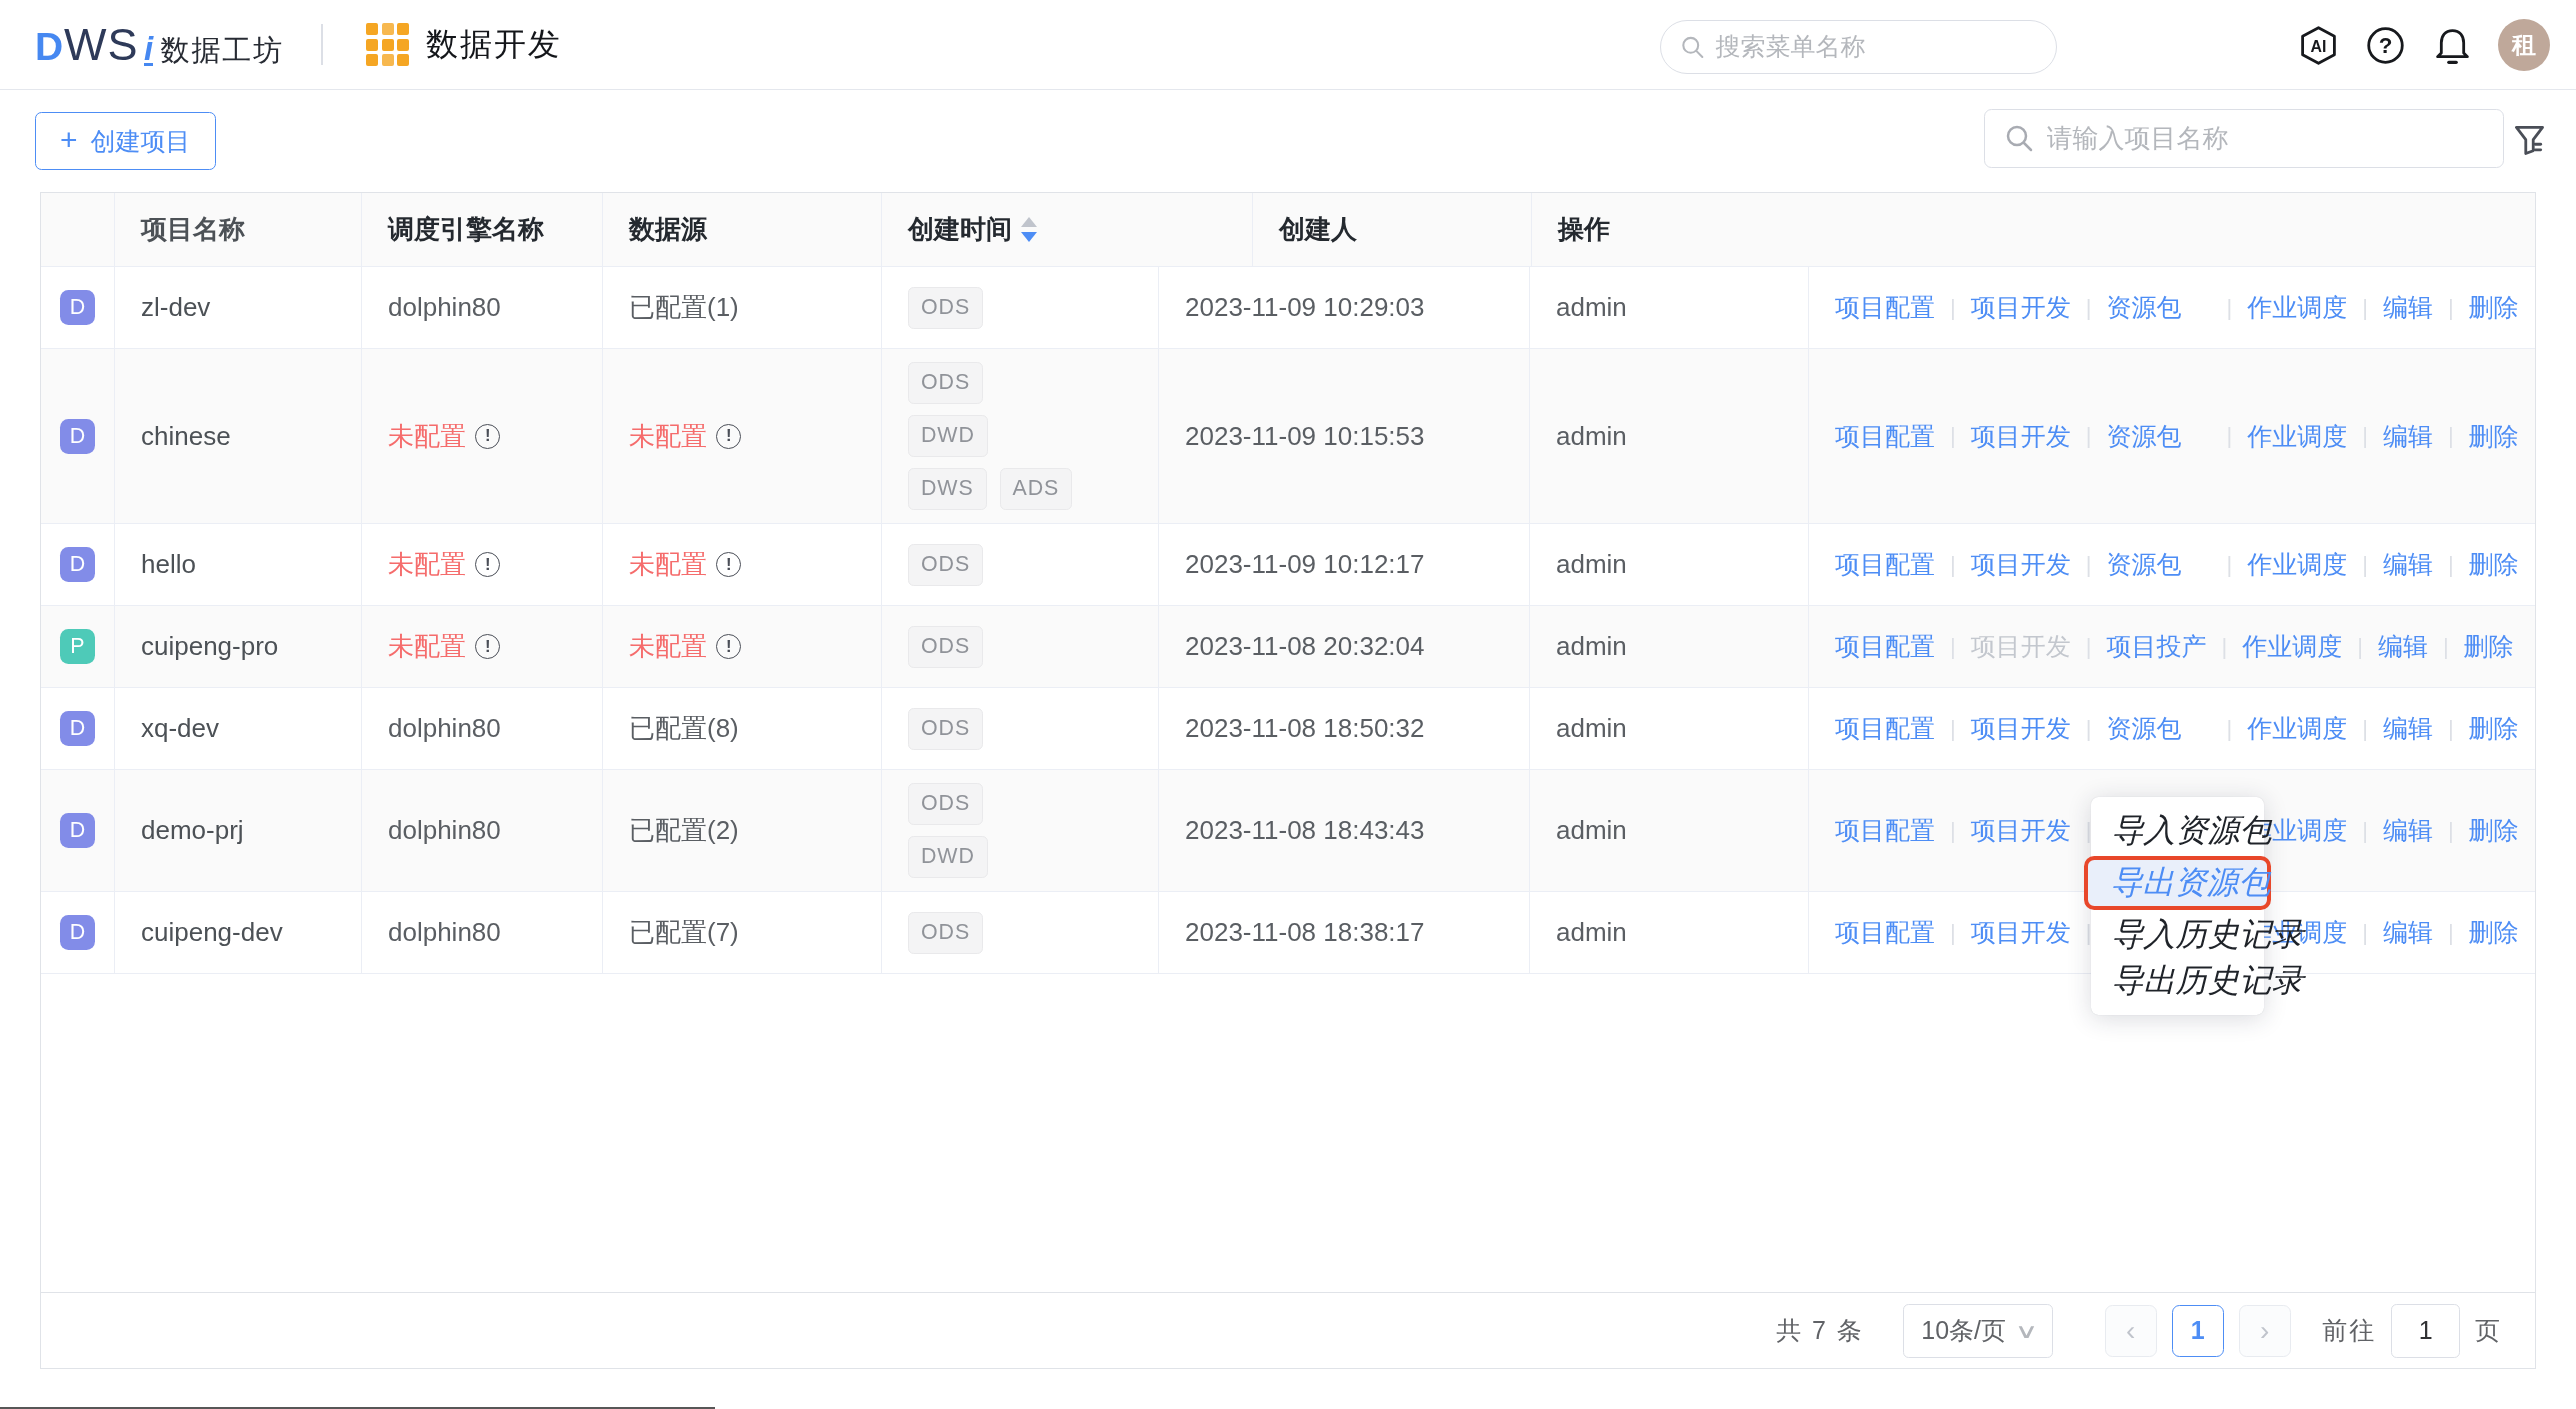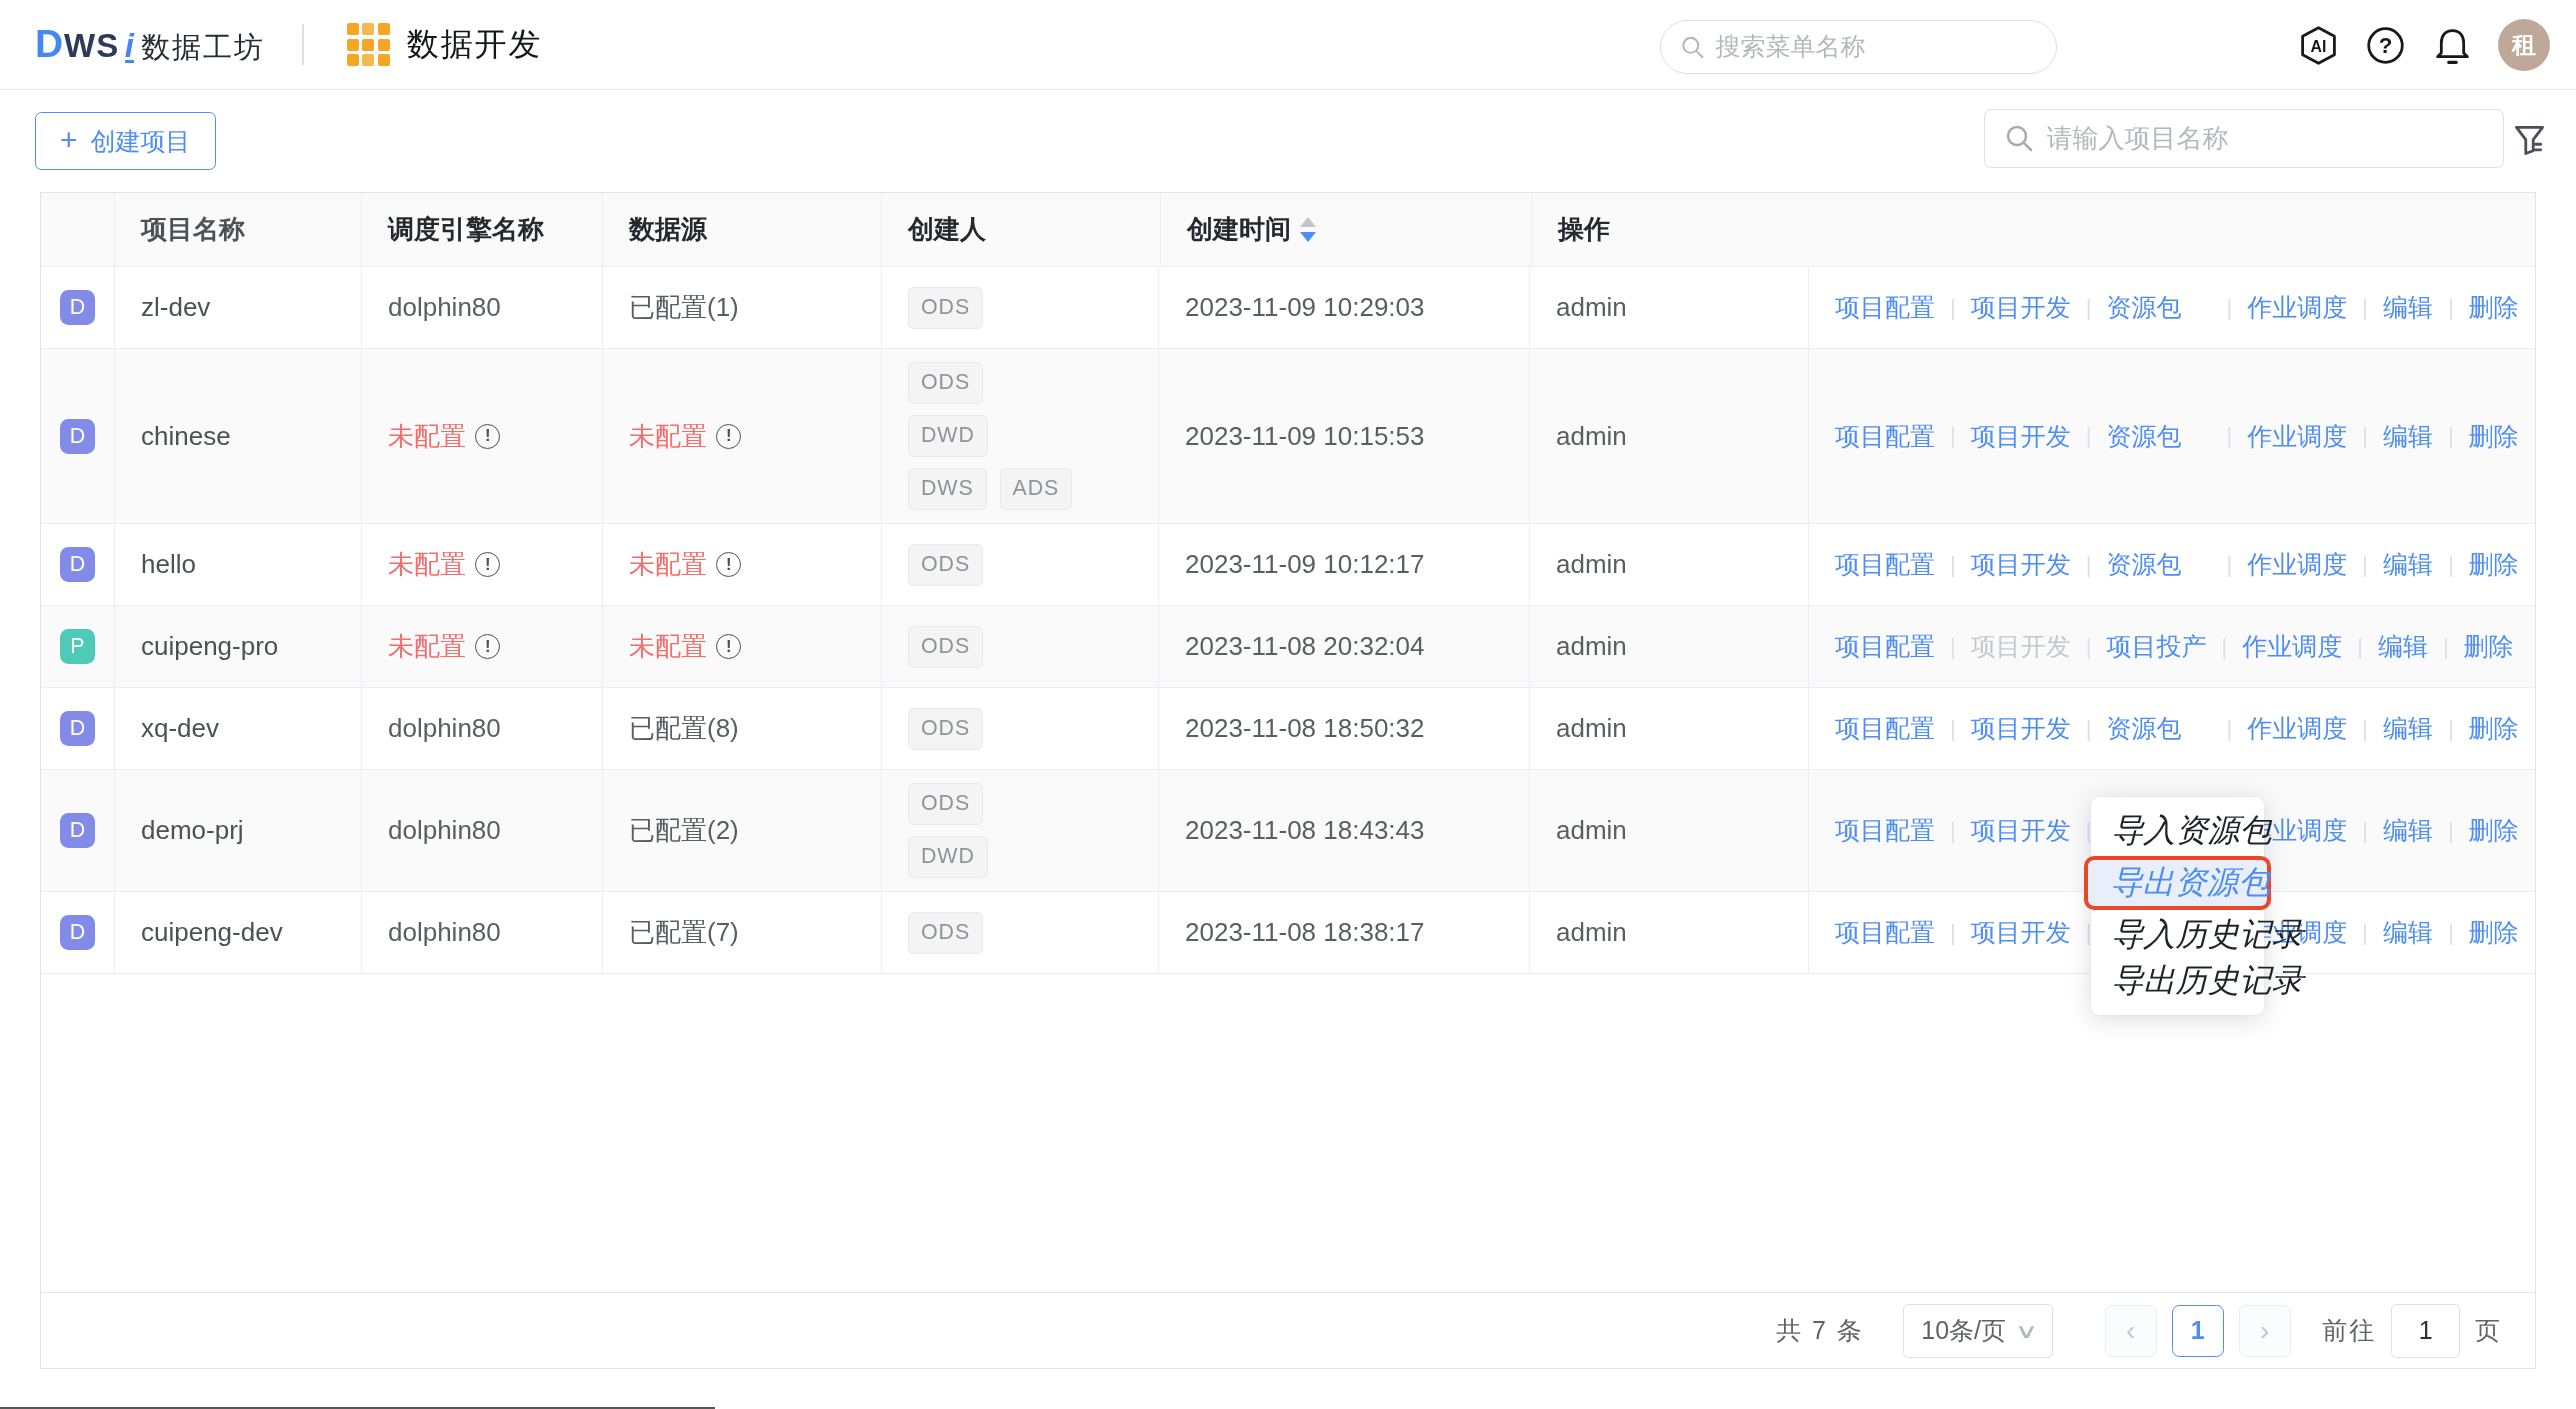--- a/index.html
+++ b/index.html
@@ -17,21 +17,21 @@
     height: 90px;
     border-bottom: 0.9px solid #e4e7ed;
     display: flex;
     align-items: center;
     padding: 0 28px 0 35px;
     position: relative;
     background: #fff;
   }
   .logo { display: flex; align-items: baseline; cursor: default; }
   .logo-d  { color: #4688f1; font-size: 39px; font-weight: 800; letter-spacing: 0.9px; }
-  .logo-ws { color: #2e3a59; font-size: 33px; font-weight: 700; letter-spacing: 0.9px; }
+  .logo-ws { color: #2e3a59; font-size: 45px; font-weight: 400; letter-spacing: 0.9px; }
   .logo-i  { color: #4688f1; font-size: 33px; font-style: italic; font-weight: 700;
              border-bottom: 3.7px solid #4688f1; margin: 0 7.4px 0 5.6px; line-height: .9; }
   .logo-cn { color: #272b33; font-size: 29px; font-weight: 500; letter-spacing: 1.9px; }
   .topbar-divider { width: 1.9px; height: 41px; background: #dcdfe6; margin: 0 43px 0 37px; }
   .app-title { display: flex; align-items: center; gap: 16.7px; }
   .grid-icon { display: grid; grid-template-columns: repeat(3, 12px); grid-auto-rows: 12px; gap: 3.7px; }
   .grid-icon i { background: #f5a623; border-radius: 1.9px; }
   .grid-icon i:nth-child(2), .grid-icon i:nth-child(8) { opacity: .8; }
   .app-title-text { font-size: 32px; font-weight: 400; color: #14161a; letter-spacing: 1.9px; }
 
@@ -275,29 +275,29 @@
       </div>
       <div class="th c1">
         <span>项目名称</span>
       </div>
       <div class="th c2">
         <span>调度引擎名称</span>
       </div>
       <div class="th c3">
         <span>数据源</span>
       </div>
-      <div class="th c6">
-        <span>创建人</span>
-      </div>
       <div class="th c5">
         <span>创建时间</span>
         <span class="carets">
           <span class="caret-up"></span>
           <span class="caret-down"></span>
         </span>
+      </div>
+      <div class="th c6">
+        <span>创建人</span>
       </div>
       <div class="th c7">
         <span>操作</span>
       </div>
     </div>
   <div id="tbody">
       <div class="tr">
         <div class="td c0">
           <span class="badge" style="background: rgb(130, 140, 232);">D</span>
         </div>

